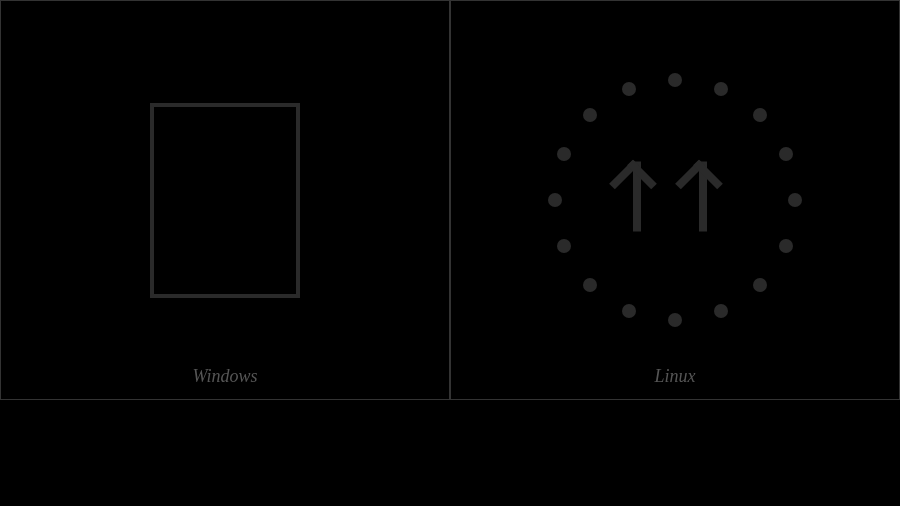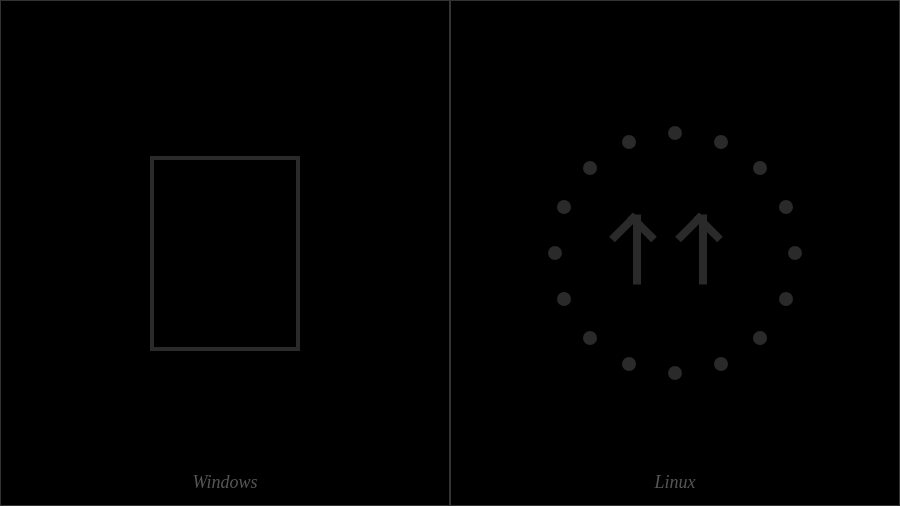--- a/index.html
+++ b/index.html
@@ -9,21 +9,21 @@
     }
     body {
       width: 900px;
       height: 506px;
       background: #000;
       display: flex;
       font-family: Georgia, 'Times New Roman', serif;
     }
     .panel {
       width: 450px;
-      height: 506px;
+      height: 400px;
       border: 1px solid #333;
       position: relative;
       display: flex;
       align-items: center;
       justify-content: center;
     }
     .panel-label {
       position: absolute;
       bottom: 12px;
       left: 50%;

